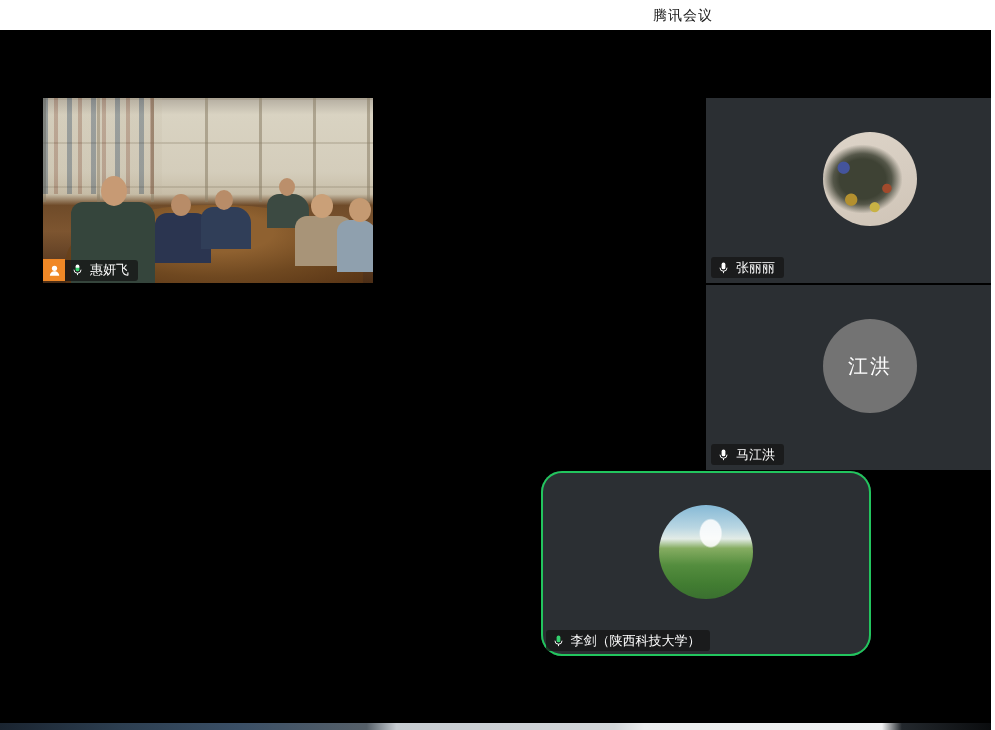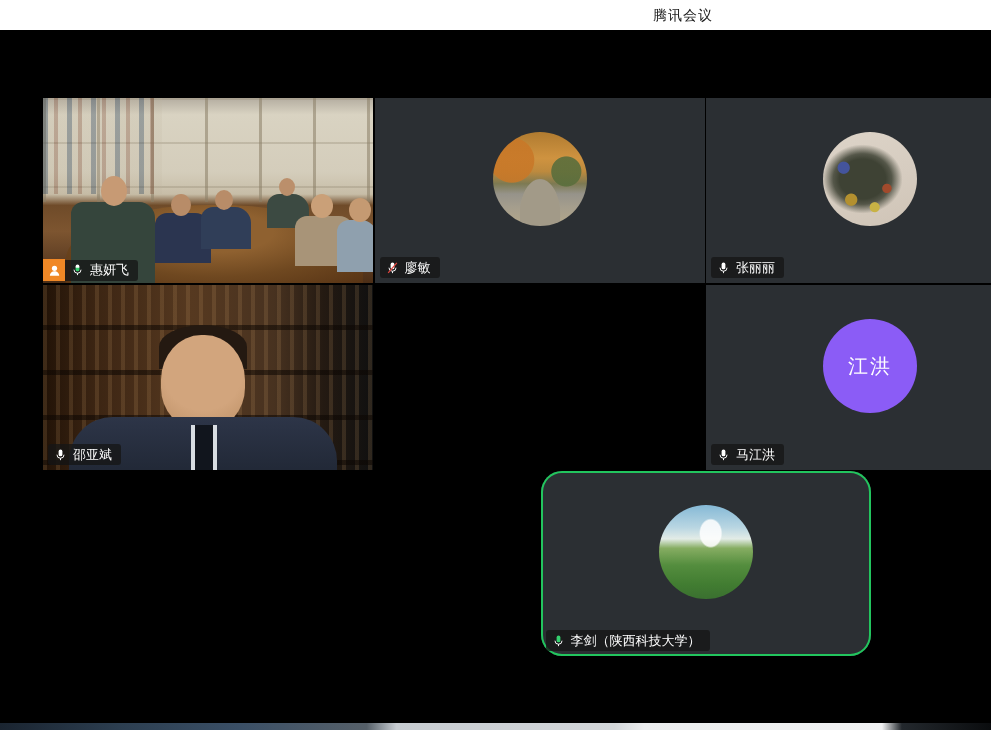--- a/index.html
+++ b/index.html
@@ -30,21 +30,21 @@
               background: rgba(22,22,22,.78); border-radius: 3px; height: 21px; padding: 0 9px 0 6px;
               font-size: 13px; color: #fff; white-space: nowrap; z-index: 4; }
   .corner-group { position: absolute; left: 0; bottom: 2px; display: flex; align-items: center; z-index: 4; }
   .host-badge { width: 22px; height: 22px; background: #f08826; display: flex; align-items: center; justify-content: center; }
   .corner-group .name-tag { position: static; border-radius: 0 3px 3px 0; }
   .mic { display: block; }
 
   
   .avatar { position: absolute; left: 50%; top: 34px; width: 94px; height: 94px; margin-left: -47px;
             border-radius: 50%; overflow: hidden; }
-  .avatar-initials { background: #8b5cf6; display: flex; align-items: center; justify-content: center;
+  .avatar-initials { background: #737373; display: flex; align-items: center; justify-content: center;
                      color: #fff; font-size: 20px; letter-spacing: 2px; }
   .avatar-autumn { background:
       radial-gradient(circle at 78% 42%, rgba(90,110,60,.9) 0 16%, rgba(90,110,60,0) 17%),
       radial-gradient(circle at 20% 30%, rgba(200,120,40,.9) 0 22%, rgba(200,120,40,0) 23%),
       radial-gradient(ellipse at 50% 88%, #a29a88 0 30%, rgba(162,154,136,0) 31%),
       linear-gradient(180deg, #b07b30 0%, #cf9340 28%, #bd8a3e 42%, #7d7a52 55%, #96938a 66%, #a59e8d 80%, #b3a78a 100%); }
   .avatar-peacock { background:
       radial-gradient(circle at 30% 72%, #b3902f 0 6%, rgba(0,0,0,0) 7%),
       radial-gradient(circle at 55% 80%, #c8b244 0 5%, rgba(0,0,0,0) 6%),
       radial-gradient(circle at 22% 38%, #44549c 0 6%, rgba(0,0,0,0) 7%),
@@ -158,62 +158,33 @@
               </defs>
             <rect x="8.5" y="2" width="7" height="12.5" rx="3.5" fill="url(#halfGreen)"></rect>
             <path d="M5.5 11.5 a6.5 6.5 0 0 0 13 0" fill="none" stroke="#fff" stroke-width="1.8"></path>
             <line x1="12" y1="18" x2="12" y2="21.5" stroke="#fff" stroke-width="1.8"></line>
           </svg>
           <span>惠妍飞</span>
         </span>
       </div>
     </div>
 
-    <div class="tile" id="t2">
-      <div class="avatar avatar-autumn"></div>
-      <span class="name-tag">
-        <svg class="mic" viewBox="0 0 24 24" width="13" height="16">
-          <rect x="8.5" y="2" width="7" height="12.5" rx="3.5" fill="#fff"></rect>
-          <path d="M5.5 11.5 a6.5 6.5 0 0 0 13 0" fill="none" stroke="#fff" stroke-width="1.8"></path>
-          <line x1="12" y1="18" x2="12" y2="21.5" stroke="#fff" stroke-width="1.8"></line>
-          <line x1="4" y1="21" x2="20" y2="2.5" stroke="#e0433d" stroke-width="2.4"></line>
-        </svg>
-        <span>廖敏</span>
-      </span>
-    </div>
 
     <div class="tile" id="t3">
       <div class="avatar avatar-peacock"></div>
       <span class="name-tag">
         <svg class="mic" viewBox="0 0 24 24" width="13" height="16">
           <rect x="8.5" y="2" width="7" height="12.5" rx="3.5" fill="#fff"></rect>
           <path d="M5.5 11.5 a6.5 6.5 0 0 0 13 0" fill="none" stroke="#fff" stroke-width="1.8"></path>
           <line x1="12" y1="18" x2="12" y2="21.5" stroke="#fff" stroke-width="1.8"></line>
         </svg>
         <span>张丽丽</span>
       </span>
     </div>
 
-    <div class="tile" id="t4">
-      <div class="scene t4-base">
-        <div class="t4-shelves"></div>
-        <div class="t4-hair"></div>
-        <div class="t4-head"></div>
-        <div class="t4-body"></div>
-        <div class="t4-shirt"></div>
-      </div>
-      <span class="name-tag">
-        <svg class="mic" viewBox="0 0 24 24" width="13" height="16">
-          <rect x="8.5" y="2" width="7" height="12.5" rx="3.5" fill="#fff"></rect>
-          <path d="M5.5 11.5 a6.5 6.5 0 0 0 13 0" fill="none" stroke="#fff" stroke-width="1.8"></path>
-          <line x1="12" y1="18" x2="12" y2="21.5" stroke="#fff" stroke-width="1.8"></line>
-        </svg>
-        <span>邵亚斌</span>
-      </span>
-    </div>
 
 
     <div class="tile" id="t6">
       <div class="avatar avatar-initials">
         <span>江洪</span>
       </div>
       <span class="name-tag">
         <svg class="mic" viewBox="0 0 24 24" width="13" height="16">
           <rect x="8.5" y="2" width="7" height="12.5" rx="3.5" fill="#fff"></rect>
           <path d="M5.5 11.5 a6.5 6.5 0 0 0 13 0" fill="none" stroke="#fff" stroke-width="1.8"></path>

